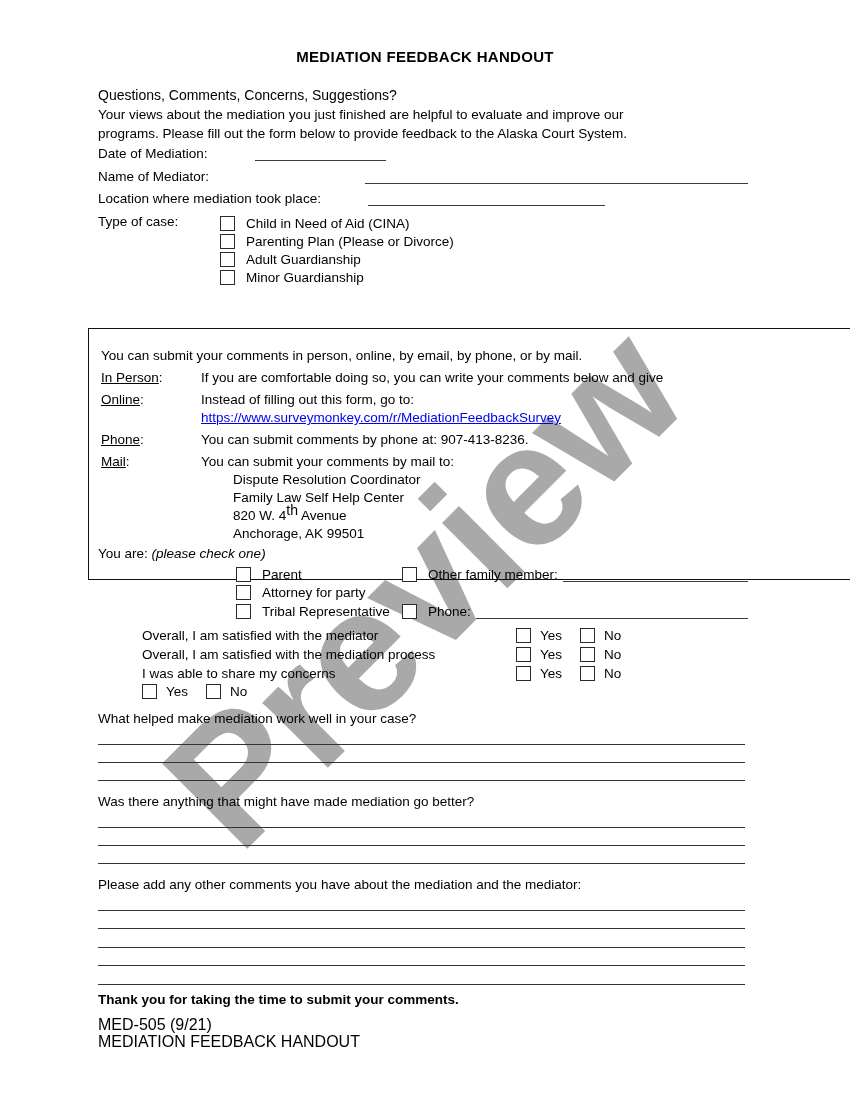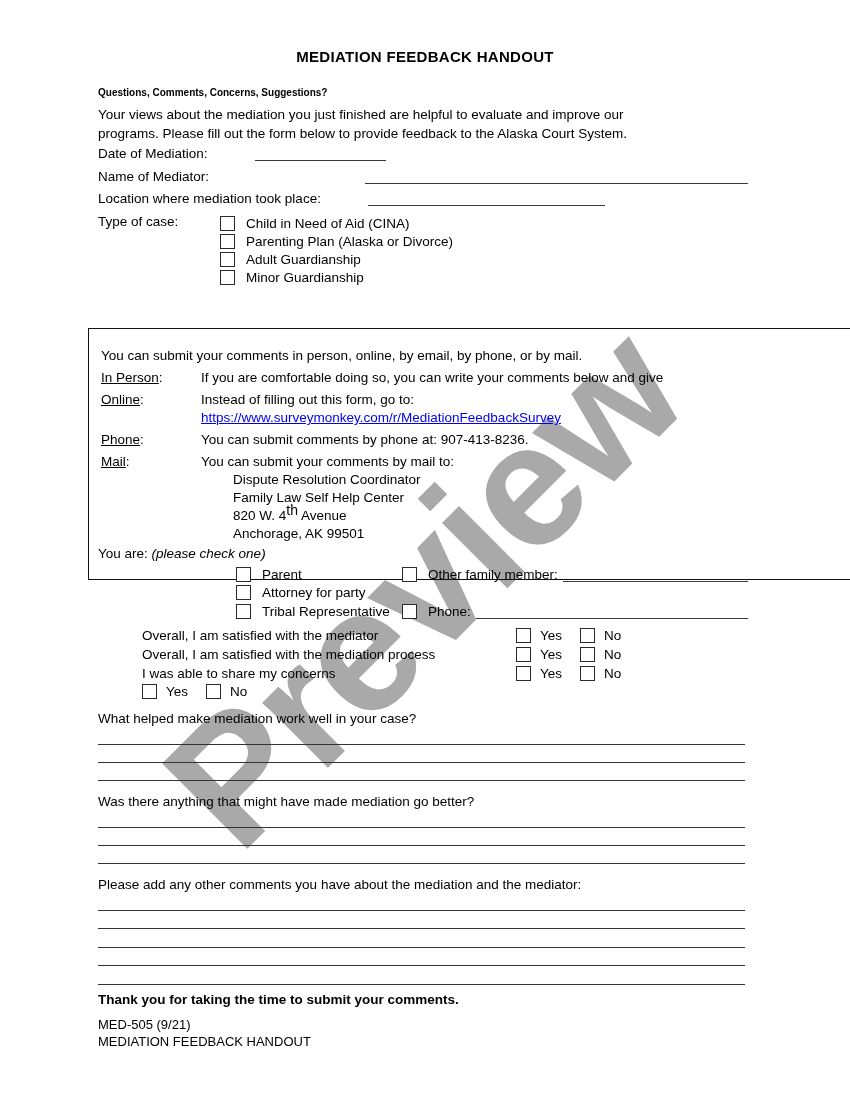--- a/index.html
+++ b/index.html
@@ -15,21 +15,21 @@
   
   .watermark {
     position: absolute; left: -12px; top: 488px; width: 870px; height: 200px;
     z-index: 0; transform: rotate(-45deg); text-align: center; line-height: 200px;
     font-size: 175px; font-weight: bold; color: #a9a9a9; letter-spacing: -3px;
     pointer-events: none; user-select: none;
   }
 
   .title { top: 48px; left: 0; width: 850px; text-align: center;
            font-size: 15px; font-weight: bold; letter-spacing: .3px; }
-  .qheading { top: 87px; left: 98px; font-size: 10px; font-weight: bold; }
+  .qheading { top: 87px; left: 98px; font-size: 14px; font-weight: normal; }
   .intro { top: 106px; left: 98px; width: 650px; line-height: 18.5px; }
 
   .fieldrow { left: 98px; width: 650px; display: flex; align-items: flex-end; gap: 42px; }
   .wline { border-bottom: 1.5px solid #3a3a3a; display: inline-block; height: 15px; margin-left: 5px; }
   .wline.flex { flex: 1; display: block; }
 
   .cb { display: inline-block; width: 15px; height: 15px; border: 1.6px solid #2a2a2a;
         background: #fff; flex: none; }
 
   .caserow { display: flex; align-items: center; height: 18px; }
@@ -59,21 +59,21 @@
   .satrow .sattext { width: 374px; flex: none; }
   .satrow .cb { margin-right: 9px; }
   .satrow .ynlab { width: 26px; margin-right: 14px; }
 
   .question { left: 98px; width: 650px; }
   .lines { left: 98px; width: 647px; }
   .rline { height: 18px; border-bottom: 1.6px solid #333; }
   .rline.tall { height: 18.5px; }
 
   .thanks { top: 992px; left: 98px; font-weight: bold; }
-  .footer { top: 1017px; left: 98px; font-size: 13px; line-height: 16.5px; }
+  .footer { top: 1017px; left: 98px; font-size: 16px; line-height: 16.5px; }
 </style>
 </head>
 <body>
 
 <div class="watermark">Preview</div>
 
 <div class="content">
 
   <div class="abs title">MEDIATION FEEDBACK HANDOUT</div>
 
@@ -101,21 +101,21 @@
 
   <div class="abs" style="top:214px; left:98px; width:650px; display:flex;">
     <div style="width:122px; flex:none;">Type of case:</div>
     <div>
       <div class="caserow">
         <span class="cb"></span>
         <span>Child in Need of Aid (CINA)</span>
       </div>
       <div class="caserow">
         <span class="cb"></span>
-        <span>Parenting Plan (Alaska or Divorce)</span>
+        <span>Parenting Plan (Please or Divorce)</span>
       </div>
       <div class="caserow">
         <span class="cb"></span>
         <span>Adult Guardianship</span>
       </div>
       <div class="caserow">
         <span class="cb"></span>
         <span>Minor Guardianship</span>
       </div>
     </div>

